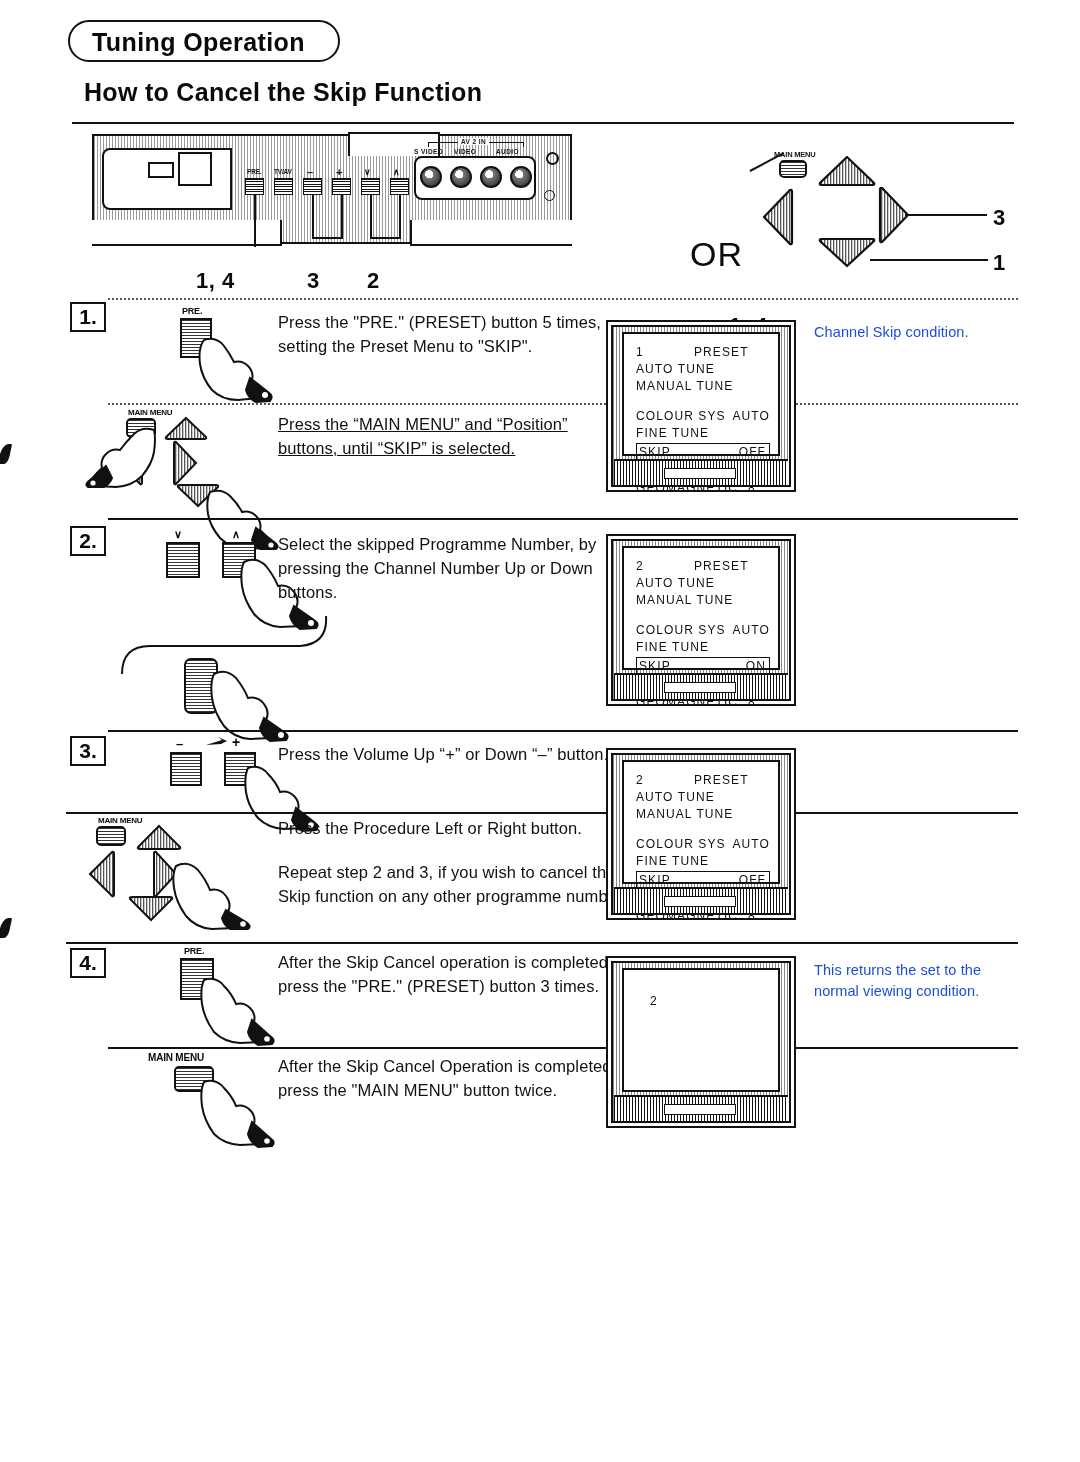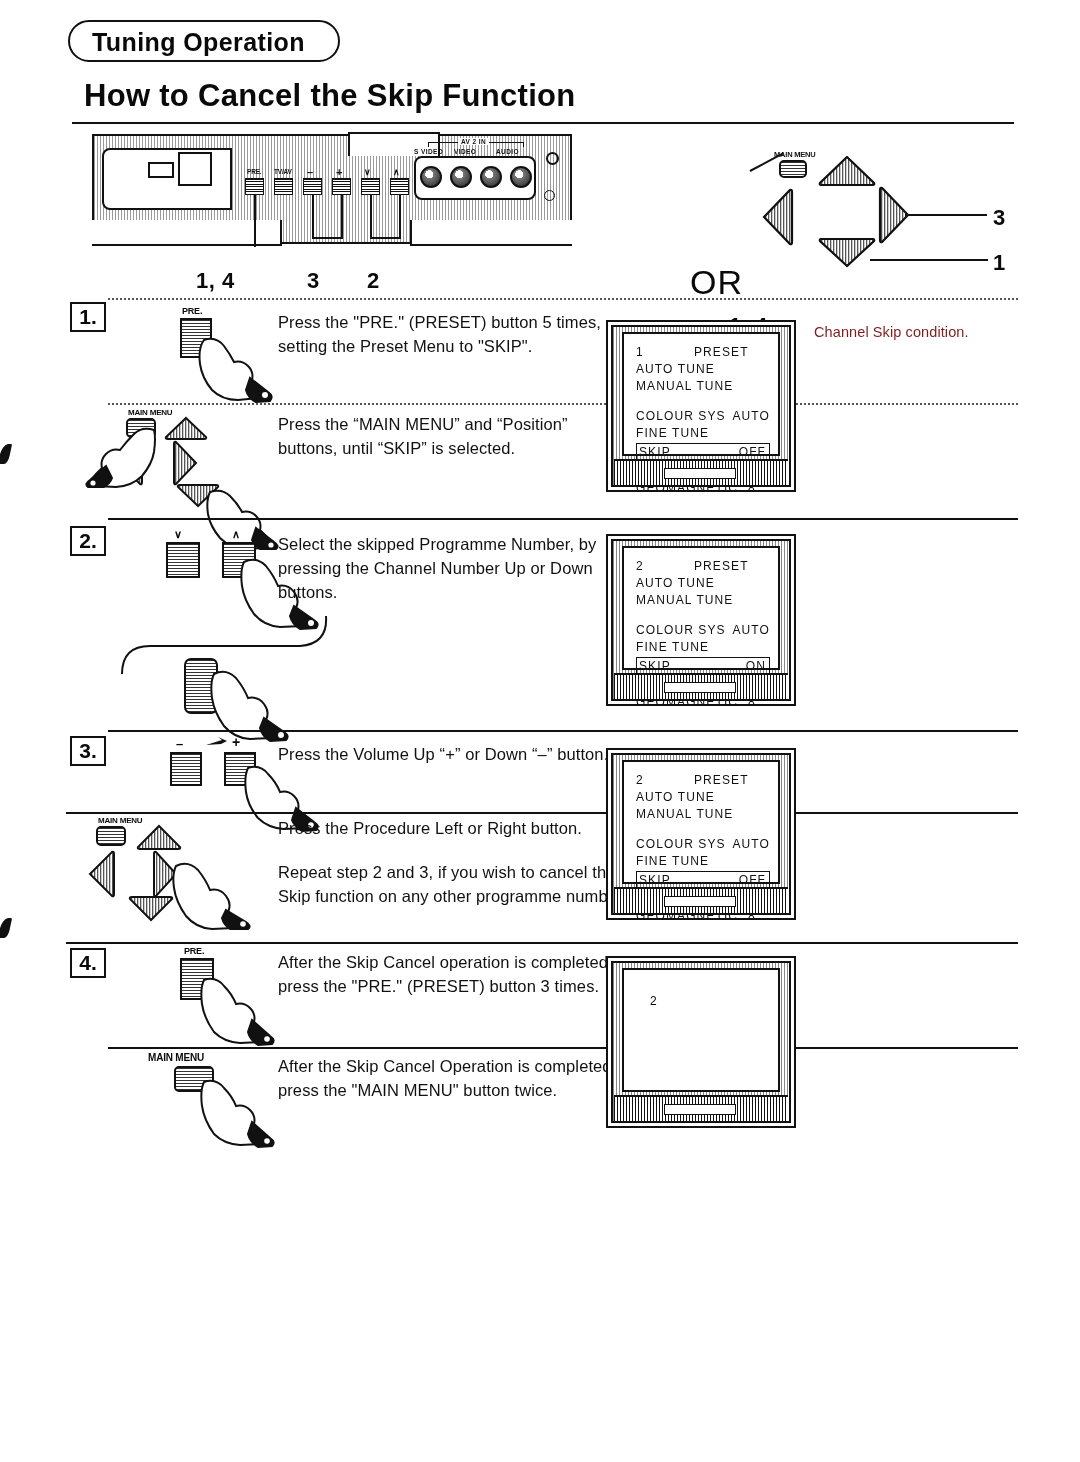--- a/index.html
+++ b/index.html
@@ -37,21 +37,21 @@
     position: absolute;
     left: 92px; top: 28px;
     font-size: 25px;
     font-weight: bold;
     letter-spacing: 0.4px;
     white-space: nowrap;
   }
   .hdr-title {
     position: absolute;
     left: 84px; top: 78px;
-    font-size: 31px;
+    font-size: 25px;
     font-weight: bold;
     letter-spacing: 0.3px;
     white-space: nowrap;
   }
   .hdr-rule {
     position: absolute;
     left: 72px; top: 122px;
     width: 942px; height: 0;
     border-top: 2px solid #111;
   }
@@ -214,21 +214,21 @@
     font-size: 16.5px;
     line-height: 24px;
     letter-spacing: 0.1px;
     color: #111;
   }
   .note-text {
     position: absolute;
     font-size: 14.5px;
     line-height: 21px;
     letter-spacing: 0.1px;
-    color: #7f1d1d;
+    color: #1d4ed8;
   }
 
   
   .tvscreen {
     position: absolute;
     border: 2px solid #111;
     background: #fff;
     box-sizing: border-box;
   }
   .tv-bezel {
@@ -397,21 +397,21 @@
       <div class="lead-line" style="left:278px;top:61px;width:2px;height:42px;"></div>
       <div class="lead-line" style="left:307px;top:61px;width:2px;height:42px;"></div>
       <div class="lead-line" style="left:220px;top:103px;width:31px;height:2px;"></div>
       <div class="lead-line" style="left:278px;top:103px;width:31px;height:2px;"></div>
     </div>
 
     <div class="callout-num" style="left:196px;top:140px;">1, 4</div>
     <div class="callout-num" style="left:307px;top:140px;">3</div>
     <div class="callout-num" style="left:367px;top:140px;">2</div>
 
-    <div class="or-text" style="left:690px;top:107px;margin-top:28px;">OR</div>
+    <div class="or-text" style="left:690px;top:107px;">OR</div>
 
     <div>
       <div class="rc-label" style="left:774px;top:22px;">MAIN MENU</div>
       <div class="icon-btn-round" style="left:779px;top:32px;width:28px;height:18px;"></div>
 
       <svg class="tri" style="left:818px;top:28px;" width="58" height="30" viewBox="0 0 58 30">
         <defs>
             <pattern id="hp1" width="3" height="3" patternUnits="userSpaceOnUse">
               <rect width="3" height="3" fill="#fff"></rect>
               <rect width="1.3" height="3" fill="#555"></rect>
@@ -484,21 +484,21 @@
       <svg class="hand" style="left:18px;top:128px;" width="80" height="62" viewBox="0 0 80 62">
         <path d="M70 4 Q58 0 50 8 Q42 16 36 24 Q28 22 22 28 Q16 34 18 42 L12 48 Q6 54 12 60 L32 61 Q48 60 58 50 Q68 38 70 26 Q72 12 70 4 Z" fill="#fff" stroke="#111" stroke-width="2"></path>
         <path d="M22 40 L6 54 Q0 58 4 61 L18 62 Q26 58 28 52 Z" fill="#111" stroke="#111" stroke-width="2"></path>
         <circle cx="9" cy="57" r="2.6" fill="#fff"></circle>
       </svg>
       <svg class="hand" style="left:132px;top:190px;" width="86" height="62" viewBox="0 0 86 62">
         <path d="M12 4 Q24 0 32 8 Q40 16 44 24 Q52 22 58 28 Q64 34 62 42 L68 48 Q74 54 68 60 L48 61 Q32 60 22 50 Q12 38 10 26 Q8 12 12 4 Z" fill="#fff" stroke="#111" stroke-width="2"></path>
         <path d="M58 40 L76 54 Q82 58 78 61 L64 62 Q56 58 54 52 Z" fill="#111" stroke="#111" stroke-width="2"></path>
         <circle cx="73" cy="57" r="2.6" fill="#fff"></circle>
       </svg>
-      <div class="body-text" style="left:212px;top:114px;width:330px;">Press the “MAIN MENU” and “Position” buttons, until “SKIP” is selected.</div>
+      <div class="body-text" style="left:212px;top:114px;width:330px;text-decoration:underline;">Press the “MAIN MENU” and “Position” buttons, until “SKIP” is selected.</div>
 
       <div class="tvscreen" style="left:540px;top:22px;width:190px;height:172px;">
         <div class="tv-bezel"></div>
         <div class="tv-crt">
           <div class="osd">
             <div class="osd-row osd-head">
               <span class="num">1</span>
               <span>PRESET</span>
             </div>
             <div class="osd-row">AUTO TUNE</div>
@@ -700,16 +700,17 @@
 
       <div class="tvscreen" style="left:540px;top:14px;width:190px;height:172px;">
         <div class="tv-bezel"></div>
         <div class="tv-crt">
           <div class="ch-num">2</div>
         </div>
         <div class="tv-base"></div>
         <div class="tv-base-white" style="left:56px;width:72px;"></div>
       </div>
 
+      <div class="note-text" style="left:748px;top:18px;width:215px;">This returns the set to the normal viewing condition.</div>
     </div>
   </div>
 
 </div>
 
 </body></html>

